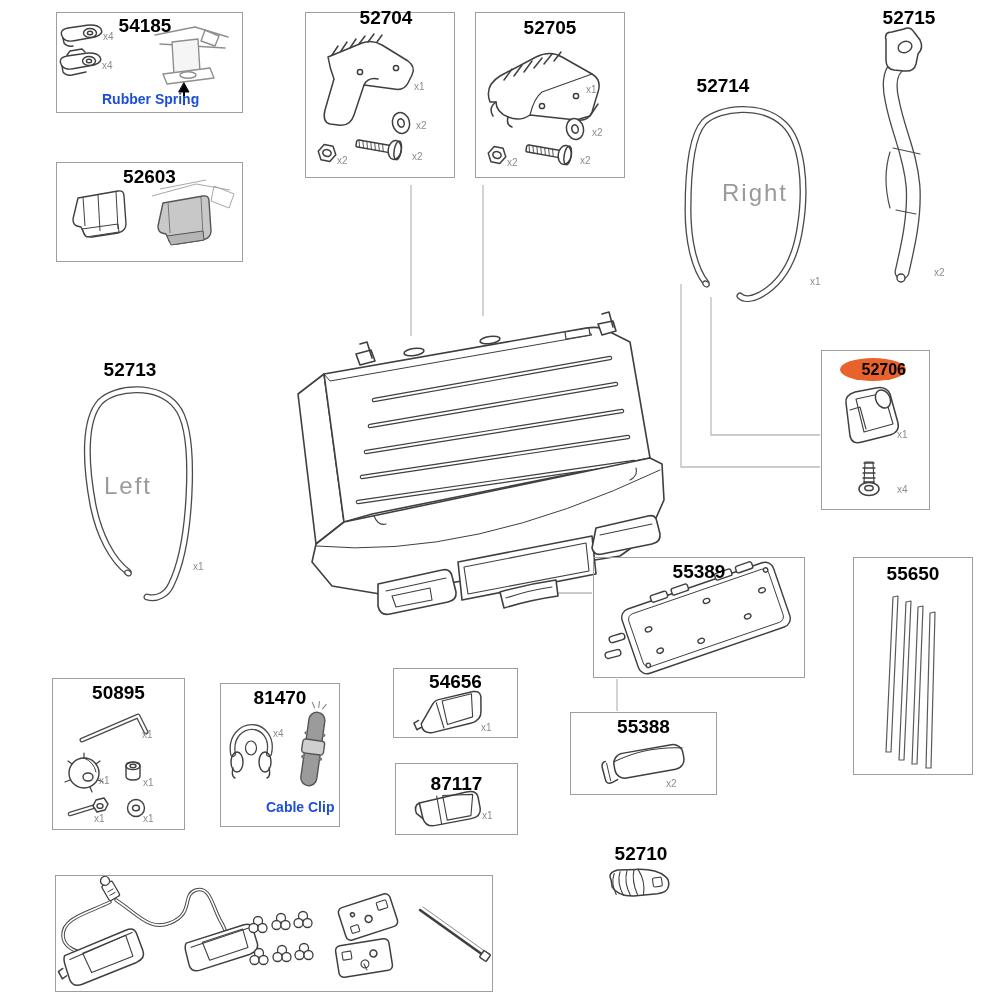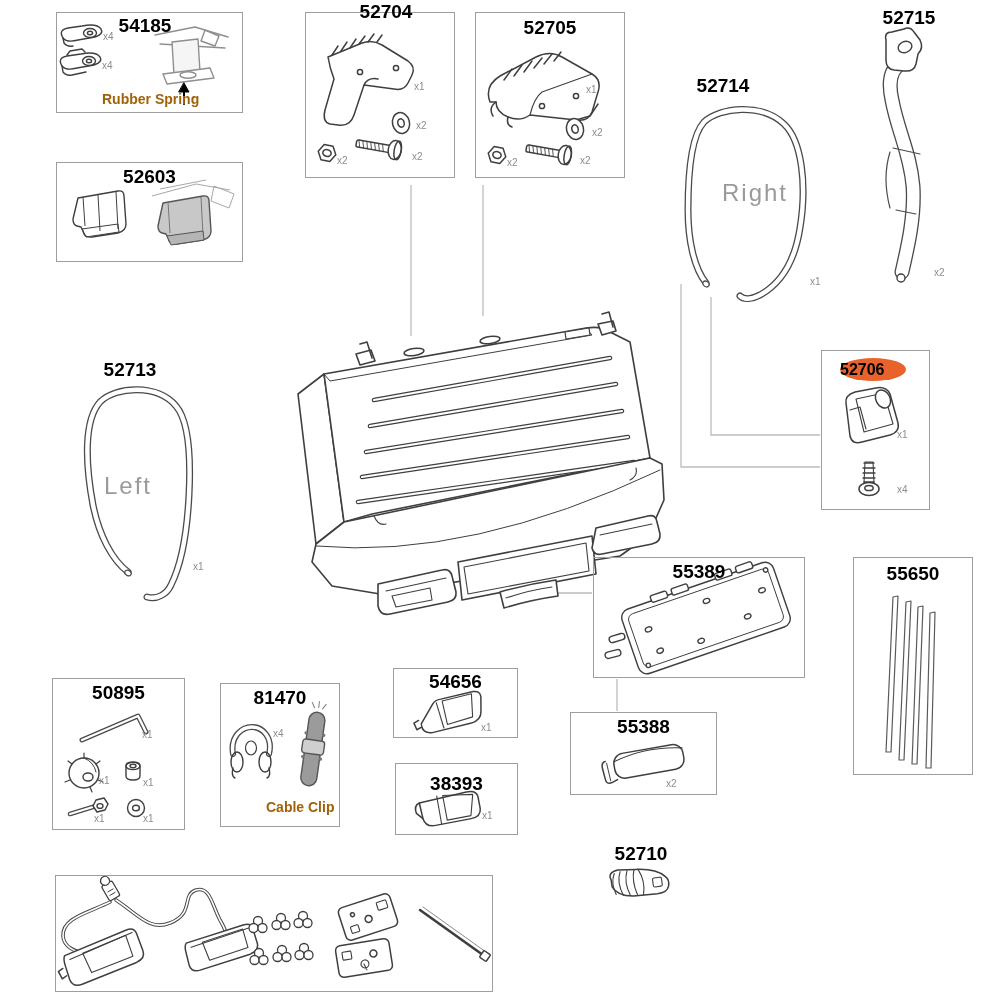--- a/index.html
+++ b/index.html
@@ -3,23 +3,23 @@
 <meta charset="utf-8">
 <style>
   html,body{margin:0;padding:0;background:#fff;}
   #stage{position:relative;width:1000px;height:1000px;background:#fff;overflow:hidden;
          font-family:"Liberation Sans",sans-serif;}
   #artLayer{position:absolute;left:0;top:0;width:1000px;height:1000px;}
   .box{position:absolute;border:1px solid #9e9e9e;background:transparent;box-sizing:border-box;}
   .num{position:absolute;font-weight:bold;font-size:19px;color:#000;text-align:center;line-height:1;}
   .qty{position:absolute;color:#8c8c8c;font-size:10px;font-weight:400;line-height:1;}
   .side{position:absolute;color:#9a9a9a;font-size:24px;font-weight:300;letter-spacing:2px;line-height:1;}
-  .cap{position:absolute;font-weight:bold;font-size:14px;color:#a16207;line-height:1;padding-left:40px;}
+  .cap{position:absolute;font-weight:bold;font-size:14px;color:#1d4ed8;line-height:1;padding-left:40px;}
   .hl{position:absolute;left:840px;top:358px;width:66px;height:23px;background:#e8632c;
-      border-radius:50%;display:flex;align-items:center;justify-content:flex-start;
+      border-radius:50%;display:flex;align-items:center;justify-content:flex-end;
       font-weight:bold;font-size:16px;color:#000;}
   svg *{vector-effect:non-scaling-stroke;}
 </style>
 </head>
 <body>
 
 <div id="stage">
 
   <svg id="artLayer" viewBox="0 0 1000 1000">
 
@@ -405,35 +405,35 @@
   <div class="box" style="left:853px;top:557px;width:120px;height:218px"></div>
   <div class="box" style="left:570px;top:712px;width:147px;height:83px"></div>
   <div class="box" style="left:52px;top:678px;width:133px;height:152px"></div>
   <div class="box" style="left:220px;top:683px;width:120px;height:144px"></div>
   <div class="box" style="left:393px;top:668px;width:125px;height:70px"></div>
   <div class="box" style="left:395px;top:763px;width:123px;height:72px"></div>
   <div class="box" style="left:55px;top:875px;width:438px;height:117px"></div>
 
   <div class="num" style="left:56px;top:16px;width:178px">54185</div>
   <div class="num" style="left:56px;top:167px;width:187px">52603</div>
-  <div class="num" style="left:305px;top:2px;width:162px">52704</div>
+  <div class="num" style="left:305px;top:8px;width:162px">52704</div>
   <div class="num" style="left:475px;top:18px;width:150px">52705</div>
   <div class="num" style="left:662px;top:76px;width:122px">52714</div>
   <div class="num" style="left:850px;top:8px;width:118px">52715</div>
   <div class="num" style="left:70px;top:360px;width:120px">52713</div>
   <div class="hl">
       <span>52706</span>
     </div>
   <div class="num" style="left:593px;top:562px;width:212px">55389</div>
   <div class="num" style="left:853px;top:564px;width:120px">55650</div>
   <div class="num" style="left:570px;top:717px;width:147px">55388</div>
   <div class="num" style="left:52px;top:683px;width:133px">50895</div>
   <div class="num" style="left:220px;top:688px;width:120px">81470</div>
   <div class="num" style="left:393px;top:672px;width:125px">54656</div>
-  <div class="num" style="left:395px;top:774px;width:123px">38393</div>
+  <div class="num" style="left:395px;top:774px;width:123px">87117</div>
   <div class="num" style="left:581px;top:844px;width:120px">52710</div>
 
   <div class="side" style="left:722px;top:181px">Right</div>
   <div class="side" style="left:104px;top:474px">Left</div>
 
   <div class="cap" style="left:62px;top:92px">Rubber Spring</div>
   <div class="cap" style="left:226px;top:800px">Cable Clip</div>
 
   <div class="qty" style="left:103px;top:32px">x4</div>
   <div class="qty" style="left:102px;top:61px">x4</div>

